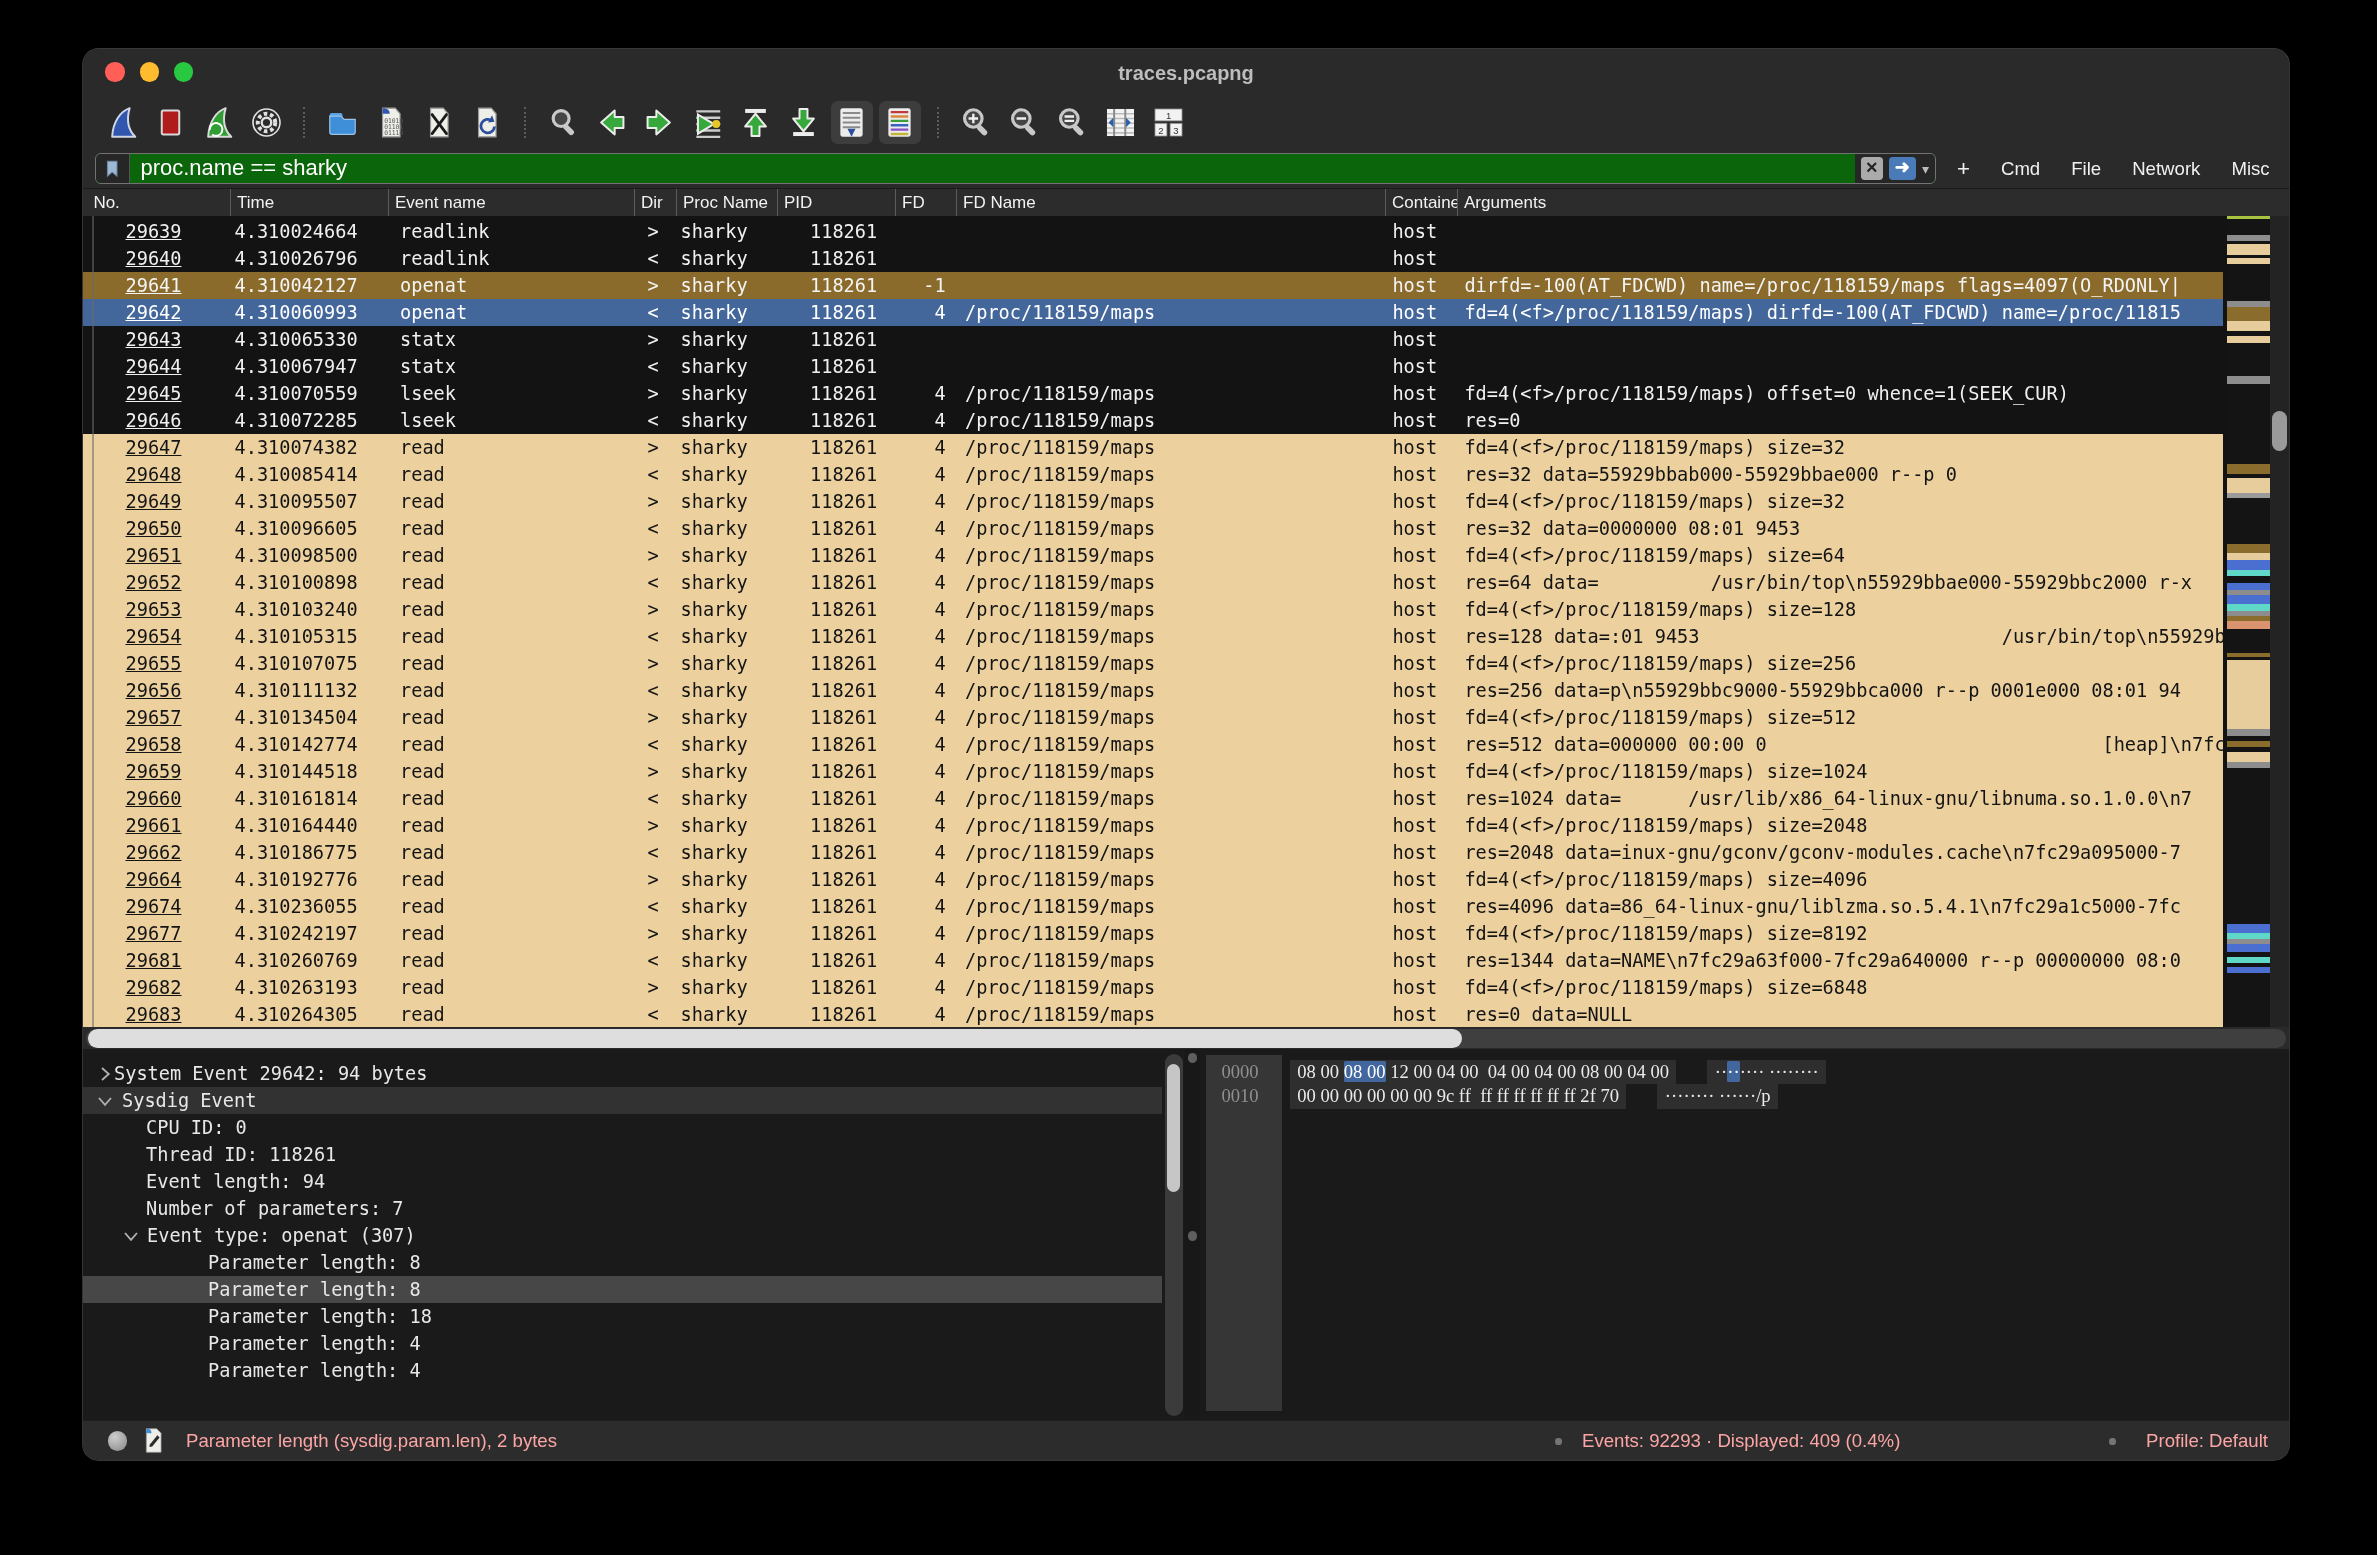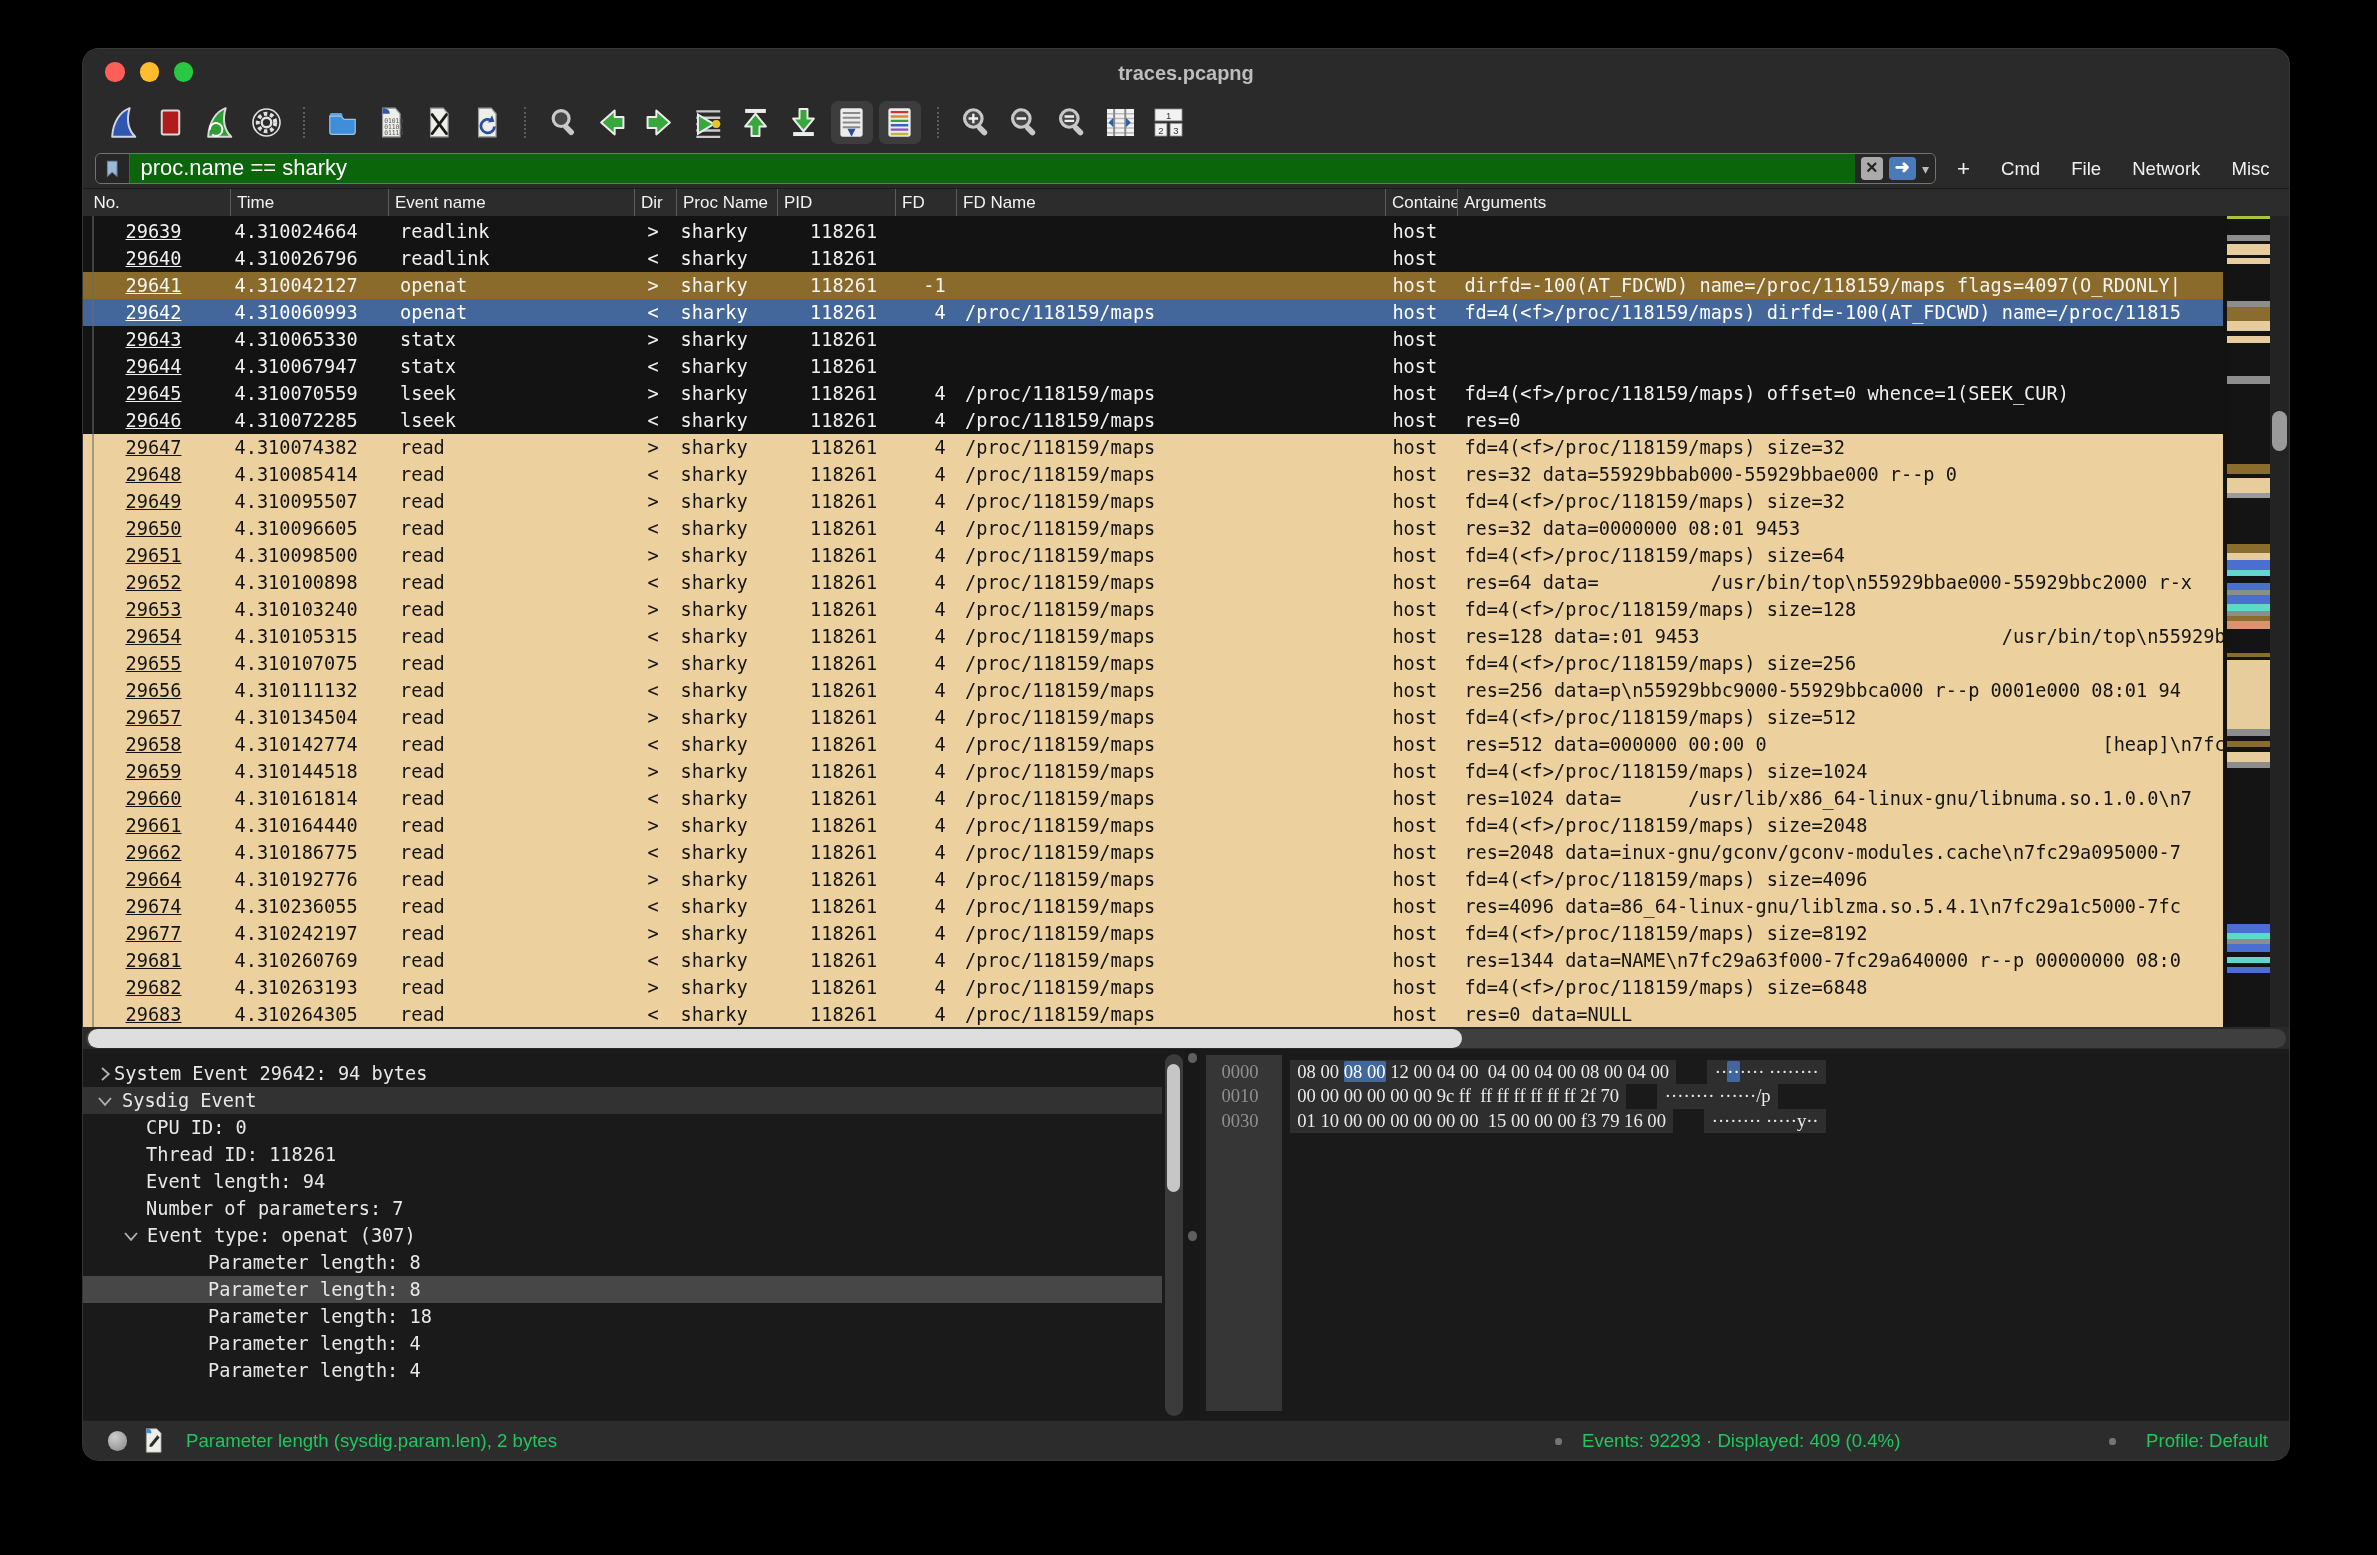--- a/index.html
+++ b/index.html
@@ -88,21 +88,21 @@
   .hexpane{flex:1 1 auto;position:relative;font-family:"DejaVu Sans Mono",monospace;font-size:18.6px;color:#eaeaea;background:#1a1a1a;overflow:hidden;}
   .offset-strip{position:absolute;left:6px;top:6px;bottom:9px;width:76px;background:#363636;}
   #hex-rows{position:absolute;left:6px;top:10.4px;right:7.4px;font-family:Liberation Serif, serif;}
   .hxrow{height:24.6px;line-height:24.6px;display:flex;white-space:pre;}
   .hx-off{width:76px;color:#909090;padding-left:15px;flex:none;}
   .hx-bytes{background:#2e2e2e;padding:0 7.4px;margin-left:7.4px;}
   .hx-ascii{background:#2e2e2e;padding:0 7.4px;margin-left:31px;}
   .hx-sel{background:#41679e;color:#fff;border-radius:1.5px;}
 
   
-  .statusbar{height:40px;background:#2c2c2c;flex:none;position:relative;font-size:18.6px;color:#22c55e;border-top:0.7px solid #1f1f1f;}
+  .statusbar{height:40px;background:#2c2c2c;flex:none;position:relative;font-size:18.6px;color:#fca5a5;border-top:0.7px solid #1f1f1f;}
   .expert-dot{position:absolute;left:25px;top:10.4px;width:19.4px;height:19.4px;border-radius:50%;background:radial-gradient(circle at 35% 30%,#cdcdcd,#878787);}
   .annot-icon{position:absolute;left:61px;top:7.4px;}
   .sb-field{position:absolute;left:103px;top:0;line-height:40px;white-space:nowrap;}
   .sb-dot{position:absolute;top:17px;width:6.7px;height:6.7px;border-radius:50%;background:#757575;}
   .sb-events{position:absolute;left:1499px;top:0;line-height:40px;white-space:nowrap;}
   .sb-profile{position:absolute;right:21px;top:0;line-height:40px;white-space:nowrap;}
 </style>
 </head>
 <body>
 
@@ -481,21 +481,20 @@
       </div>
       <div class="splitter">
         <span class="spdot" style="top:3.7px"></span>
         <span class="spdot" style="top:182px"></span>
       </div>
       <div class="hexpane">
         <div class="offset-strip"></div>
         <div id="hex-rows">
             <div class="hxrow"><span class="hx-off">0000</span><span class="hx-bytes">08 00 <span class="hx-sel">08 00</span> 12 00 04 00  04 00 04 00 08 00 04 00</span><span class="hx-ascii">··<span class="hx-sel">··</span>···· ········</span></div>
             <div class="hxrow"><span class="hx-off">0010</span><span class="hx-bytes">00 00 00 00 00 00 9c ff  ff ff ff ff ff ff 2f 70</span><span class="hx-ascii">········ ······/p</span></div>
-            <div class="hxrow"><span class="hx-off">0030</span><span class="hx-bytes">01 10 00 00 00 00 00 00  15 00 00 00 f3 79 16 00</span><span class="hx-ascii">········ ·····y··</span></div>
           </div>
       </div>
     </div>
 
     <div class="statusbar">
       <span class="expert-dot"></span>
       <span class="annot-icon"><svg width="19.4" height="25" viewBox="0 0 26 34">
             <path d="M3 1 h14 l6 6 v26 h-20 Z" fill="#efefe9" stroke="#999"></path>
             <path d="M3 1 c5 0 7 2 7 6 l-7 0 Z" fill="#3e8fd8"></path>
             <path d="M8 22 L18 10 L21 13 L11 25 L7 26 Z" fill="#2b2b2b"></path>

